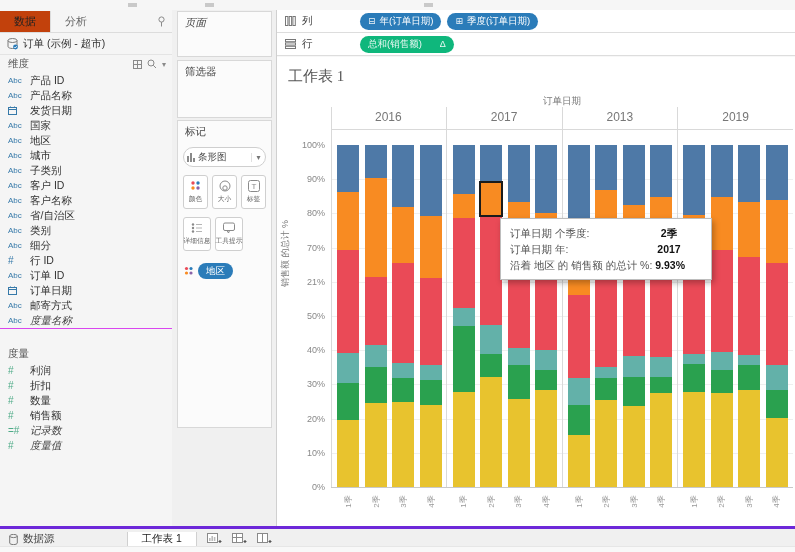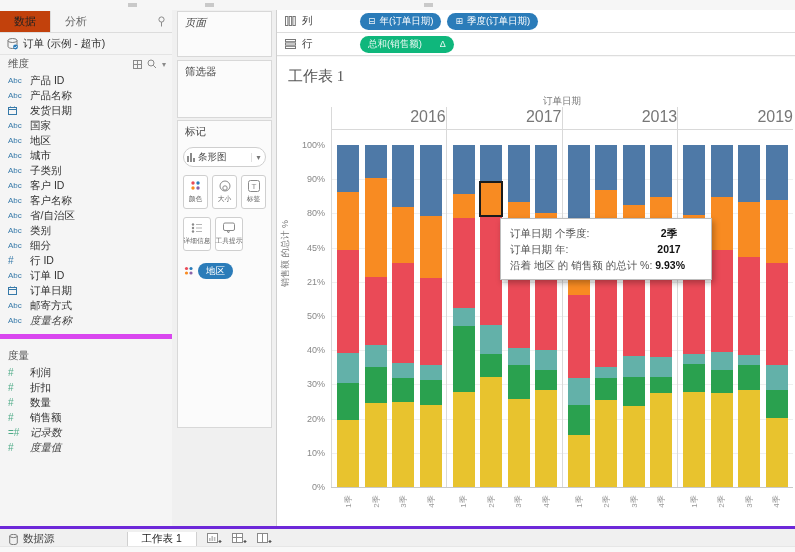--- a/index.html
+++ b/index.html
@@ -21,21 +21,21 @@
   #datasource-row{display:flex;align-items:center;gap:5px;height:21px;padding:0 0 0 7px;
                   border-bottom:1px solid #e4e4e4;font-size:10.5px;color:#333;}
   .section-head{display:flex;align-items:center;height:18px;padding:0 6px 0 8px;color:#555;font-size:10.5px;}
   .section-head .hicons{margin-left:auto;display:flex;align-items:center;gap:5px;color:#8a8a8a;}
   .fields{list-style:none;margin:0;padding:0;}
   .field{display:flex;align-items:center;height:15px;padding-left:8px;font-size:10.5px;color:#333;}
   .ficon{width:22px;flex:0 0 22px;font-size:8px;color:#3679a9;font-weight:normal;}
   .ficon.num{font-size:10px;}
   .ficon.green{color:#4fab88;}
   .field.italic .flabel{font-style:italic;color:#444;}
-  #measures-sec{border-top:5px solid #d946ef;margin-top:6px;padding-top:8px;}
+  #measures-sec{border-top:1px solid #d946ef;padding-top:16px;}
   
   #cards-pane{position:absolute;left:172px;top:10px;width:104px;height:516px;background:#f0f0f0;
               border-right:1px solid #d0d0d0;}
   .card{position:absolute;left:5px;width:93px;background:#fbfbfb;border:1px solid #d8d8d8;}
   .card-label{padding:4px 0 0 7px;color:#444;font-size:10.5px;}
   #card-pages{top:1px;height:44px;font-style:italic;}
   #card-filters{top:50px;height:56px;}
   #card-marks{top:110px;height:306px;}
   #mark-type{display:flex;align-items:center;margin:8px 5px 0 5px;height:18px;background:#fff;
              border:1px solid #cfcfcf;border-radius:10px;font-size:9.5px;color:#444;}
@@ -60,21 +60,21 @@
   .shelf .pill{height:17px;}
   .pill .delta{margin-left:14px;font-size:9px;}
   
   #sheet{position:absolute;left:277px;top:57px;width:518px;height:469px;background:#fff;}
   #sheet-title{position:absolute;left:11px;top:10px;font-family:"Liberation Serif","DejaVu Serif",serif;
                font-size:15px;color:#555;}
   #colhead-field{position:absolute;left:54px;top:38px;width:462px;text-align:center;
                  font-size:9.5px;color:#777;}
   #years-row{position:absolute;left:54px;top:50px;width:462px;height:22px;display:flex;
              border-bottom:1px solid #d9d9d9;}
-  .year-cell{flex:1;text-align:right;font-size:16px;color:#777;line-height:20px;}
+  .year-cell{flex:1;text-align:center;font-size:12px;color:#777;line-height:20px;}
   .ydiv{position:absolute;width:1px;background:#d9d9d9;top:50px;height:380px;}
   #axis-left{position:absolute;left:54px;top:50px;width:1px;height:380px;background:#d9d9d9;}
   #ylab{position:absolute;left:2px;top:230px;transform:rotate(-90deg);transform-origin:left top;
         font-size:9px;color:#777;white-space:nowrap;}
   .ytick{position:absolute;width:34px;text-align:right;font-size:9px;color:#888;left:14px;}
   .gridline{position:absolute;left:55px;width:461px;height:1px;background:#efefef;}
   #baseline{position:absolute;left:54px;top:430px;width:462px;height:1px;background:#c9c9c9;}
   #plot{position:absolute;left:55px;top:88px;width:461px;height:342px;display:flex;}
   .ygroup{flex:1;display:flex;justify-content:space-evenly;align-items:flex-end;}
   .bar{width:22px;height:342px;display:flex;flex-direction:column;}
@@ -423,21 +423,21 @@
         <div class="gridline" style="top: 259px;"></div>
         <div class="gridline" style="top: 293.2px;"></div>
         <div class="gridline" style="top: 327.4px;"></div>
         <div class="gridline" style="top: 361.6px;"></div>
         <div class="gridline" style="top: 395.8px;"></div>
       </div>
     <div id="yticks">
         <div class="ytick" style="top: 83px;">100%</div>
         <div class="ytick" style="top: 117.2px;">90%</div>
         <div class="ytick" style="top: 151.4px;">80%</div>
-        <div class="ytick" style="top: 185.6px;">45%</div>
+        <div class="ytick" style="top: 185.6px;">70%</div>
         <div class="ytick" style="top: 219.8px;">21%</div>
         <div class="ytick" style="top: 254px;">50%</div>
         <div class="ytick" style="top: 288.2px;">40%</div>
         <div class="ytick" style="top: 322.4px;">30%</div>
         <div class="ytick" style="top: 356.6px;">20%</div>
         <div class="ytick" style="top: 390.8px;">10%</div>
         <div class="ytick" style="top: 425px;">0%</div>
       </div>
     <div id="plot">
         <div class="ygroup">

